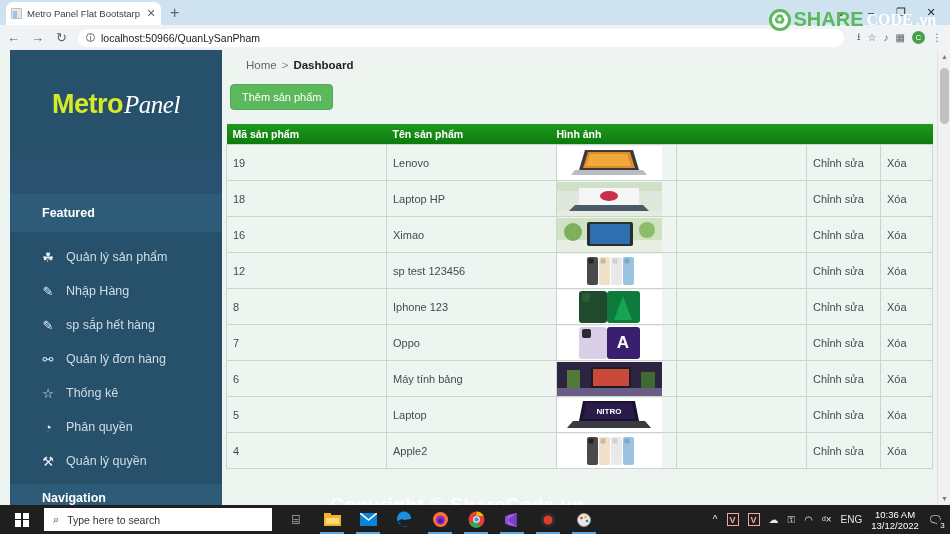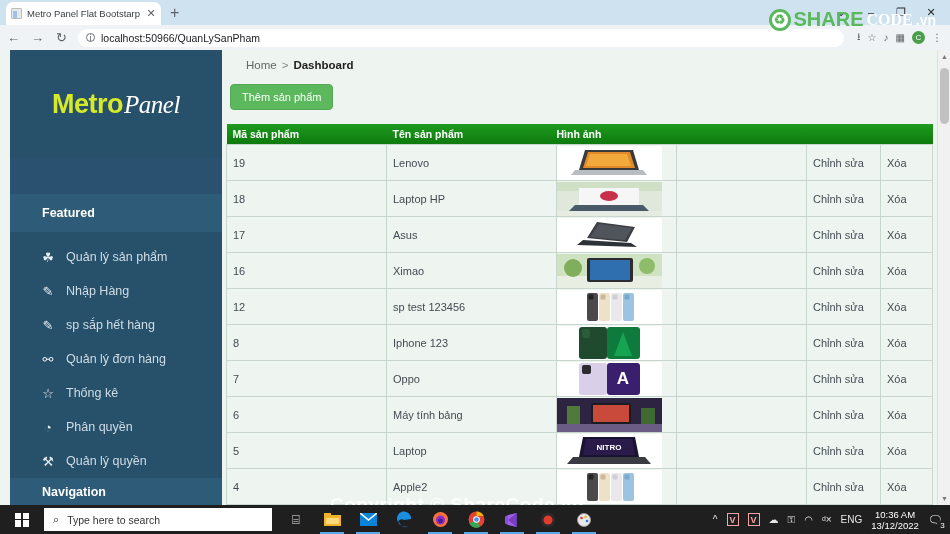--- a/index.html
+++ b/index.html
@@ -61,21 +61,21 @@
   .brand-gap { height:36px; background:#2a5270; }
   .sec-head { height:38px; background:#2d5b78; display:flex; align-items:center;
               padding-left:32px; color:#ffffff; font-size:12.5px; font-weight:bold; }
   .navlist { padding-top:8px; }
   .navitem { height:34px; display:flex; align-items:center; gap:10px; padding-left:30px;
              color:#cfdde6; font-size:12.5px; cursor:pointer; }
   .navicon { width:16px; height:16px; display:flex; align-items:center; justify-content:center;
              font-size:13px; color:#e6eef3; flex:0 0 auto; }
   .sec-head-2 { height:34px; background:#2d5b78; display:flex; align-items:flex-start;
                 padding-left:32px; padding-top:7px; color:#ffffff; font-size:12.5px;
-                font-weight:bold; }
+                font-weight:bold; margin-top:6px; }
 
   
   .content { position:absolute; left:222px; top:0; width:716px; height:455px; }
   .breadcrumb { height:30px; display:flex; align-items:center; padding-left:24px;
                 font-size:11.5px; color:#707070; gap:5px; }
   .bc-link { color:#666; cursor:pointer; }
   .bc-sep { color:#888; }
   .bc-cur { color:#222; font-weight:bold; }
 
   .addbtn-wrap { padding:4px 0 14px 8px; }
@@ -293,37 +293,20 @@
                       <polygon points="18,23 86,23 92,29 12,29" fill="#4a5a68"></polygon>
                       <rect x="0" y="29" width="105" height="5" fill="#e6ece2"></rect>
                     </svg>
                   </span>
                 </td>
                 <td class="c-blank"></td>
                 <td class="c-edit"><span class="actlink">Chỉnh sửa</span></td>
                 <td class="c-del"><span class="actlink">Xóa</span></td>
               </tr>
               <tr>
-                <td class="c-id">17</td>
-                <td class="c-name">Asus</td>
-                <td class="c-img">
-                  <span class="thumb">
-                    <svg width="105" height="34" viewBox="0 0 105 34">
-                      <rect width="105" height="34" fill="#fff"></rect>
-                      <polygon points="40,4 78,9 70,24 30,20" fill="#3b3f45"></polygon>
-                      <polygon points="42,6 75,10 68,22 33,19" fill="#50555c"></polygon>
-                      <polygon points="26,22 74,25 80,29 20,27" fill="#2e3238"></polygon>
-                    </svg>
-                  </span>
-                </td>
-                <td class="c-blank"></td>
-                <td class="c-edit"><span class="actlink">Chỉnh sửa</span></td>
-                <td class="c-del"><span class="actlink">Xóa</span></td>
-              </tr>
-              <tr>
                 <td class="c-id">16</td>
                 <td class="c-name">Ximao</td>
                 <td class="c-img">
                   <span class="thumb">
                     <svg width="105" height="34" viewBox="0 0 105 34">
                       <rect width="105" height="34" fill="#cfe3c2"></rect>
                       <rect x="0" y="22" width="105" height="12" fill="#e8efe2"></rect>
                       <rect x="30" y="4" width="46" height="24" rx="2" fill="#2b2b30"></rect>
                       <rect x="33" y="6" width="40" height="20" fill="#2f6fb0"></rect>
                       <circle cx="16" cy="14" r="9" fill="#7fae5c"></circle>

